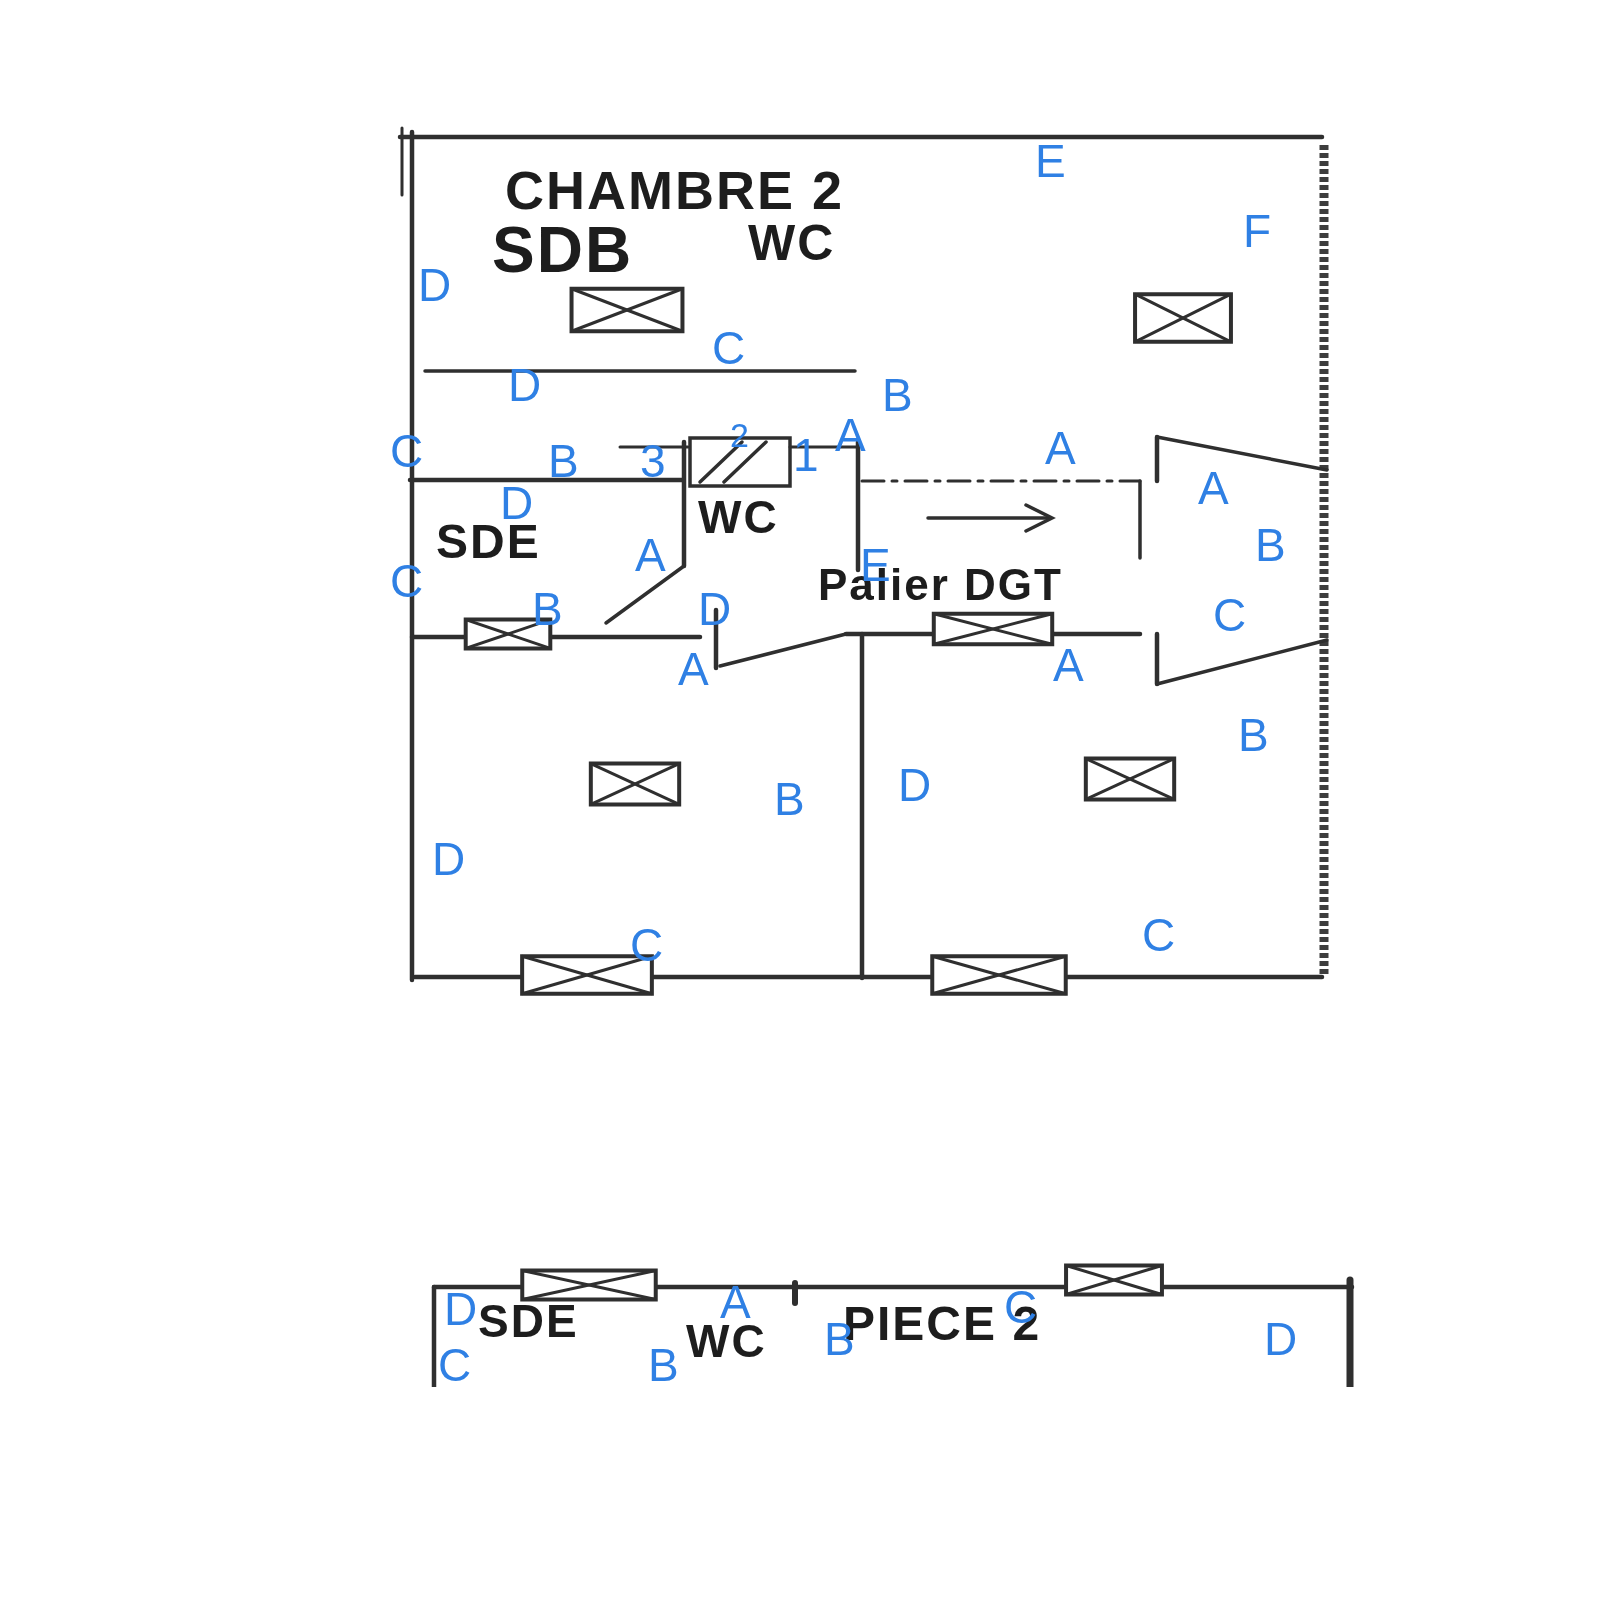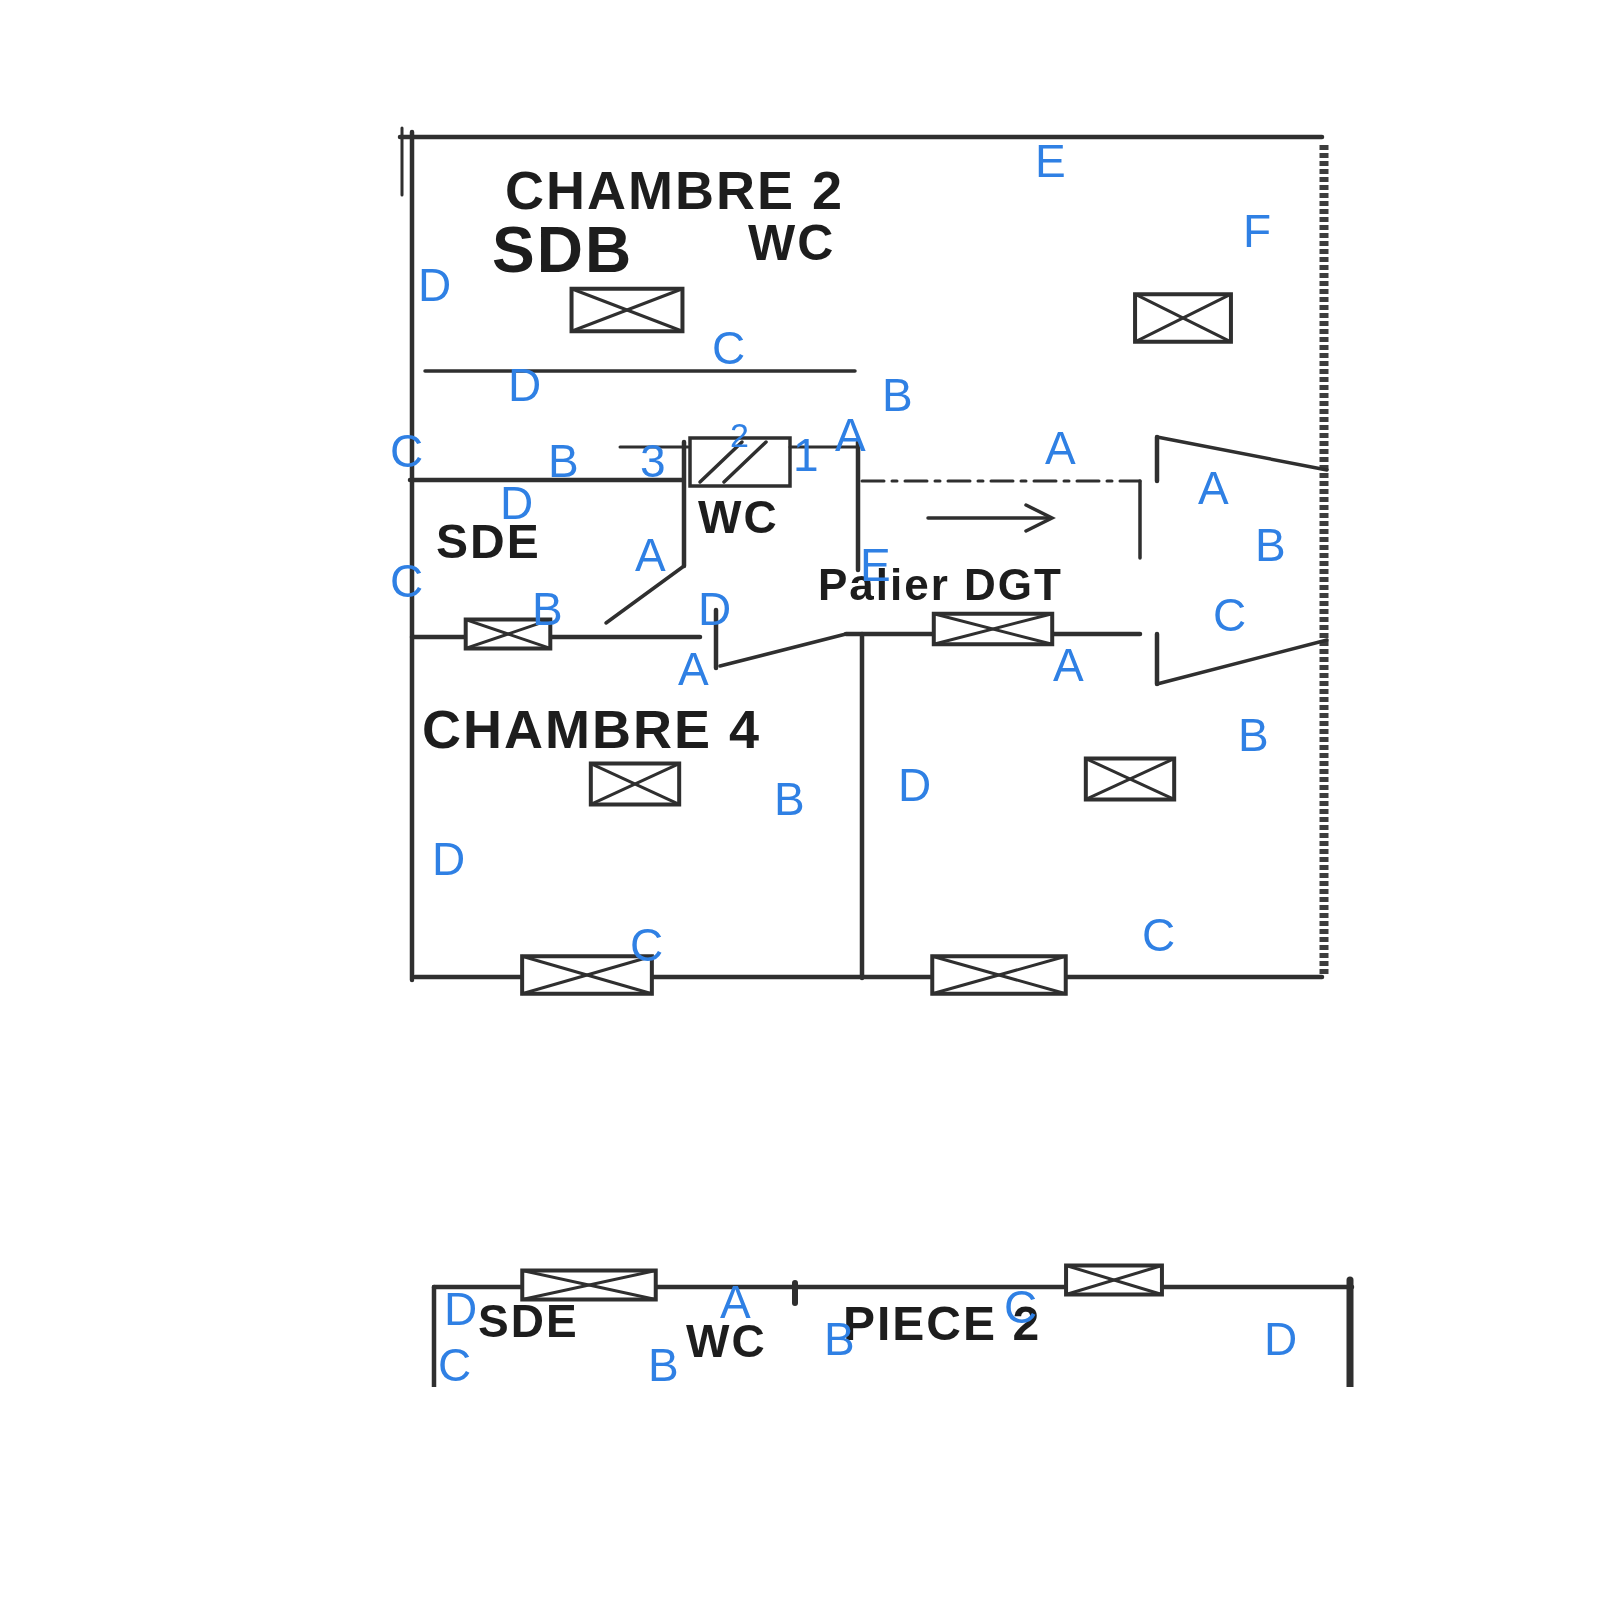--- a/index.html
+++ b/index.html
@@ -95,21 +95,20 @@
       <use href="#win" x="1173" y="1412" width="110" height="32"></use>
     </g>
   </svg>
 
   <div class="room" style="left:505px;top:163px;font-size:54px">CHAMBRE 2</div>
   <div class="room" style="left:492px;top:218px;font-size:64px">SDB</div>
   <div class="room" style="left:748px;top:218px;font-size:50px">WC</div>
   <div class="room" style="left:698px;top:494px;font-size:46px">WC</div>
   <div class="room" style="left:436px;top:518px;font-size:48px">SDE</div>
   <div class="room" style="left:818px;top:563px;font-size:44px">Palier DGT</div>
-  <div class="room" style="left:422px;top:702px;font-size:54px">CHAMBRE 4</div>
 
   <span class="mk" style="left:1035px;top:138px">E</span>
   <span class="mk" style="left:1243px;top:208px">F</span>
   <span class="mk" style="left:418px;top:262px">D</span>
   <span class="mk" style="left:712px;top:325px">C</span>
   <span class="mk" style="left:508px;top:362px">D</span>
   <span class="mk" style="left:882px;top:372px">B</span>
   <span class="mk" style="left:390px;top:428px">C</span>
   <span class="mk" style="left:548px;top:438px">B</span>
   <span class="mk" style="left:640px;top:438px">3</span>

